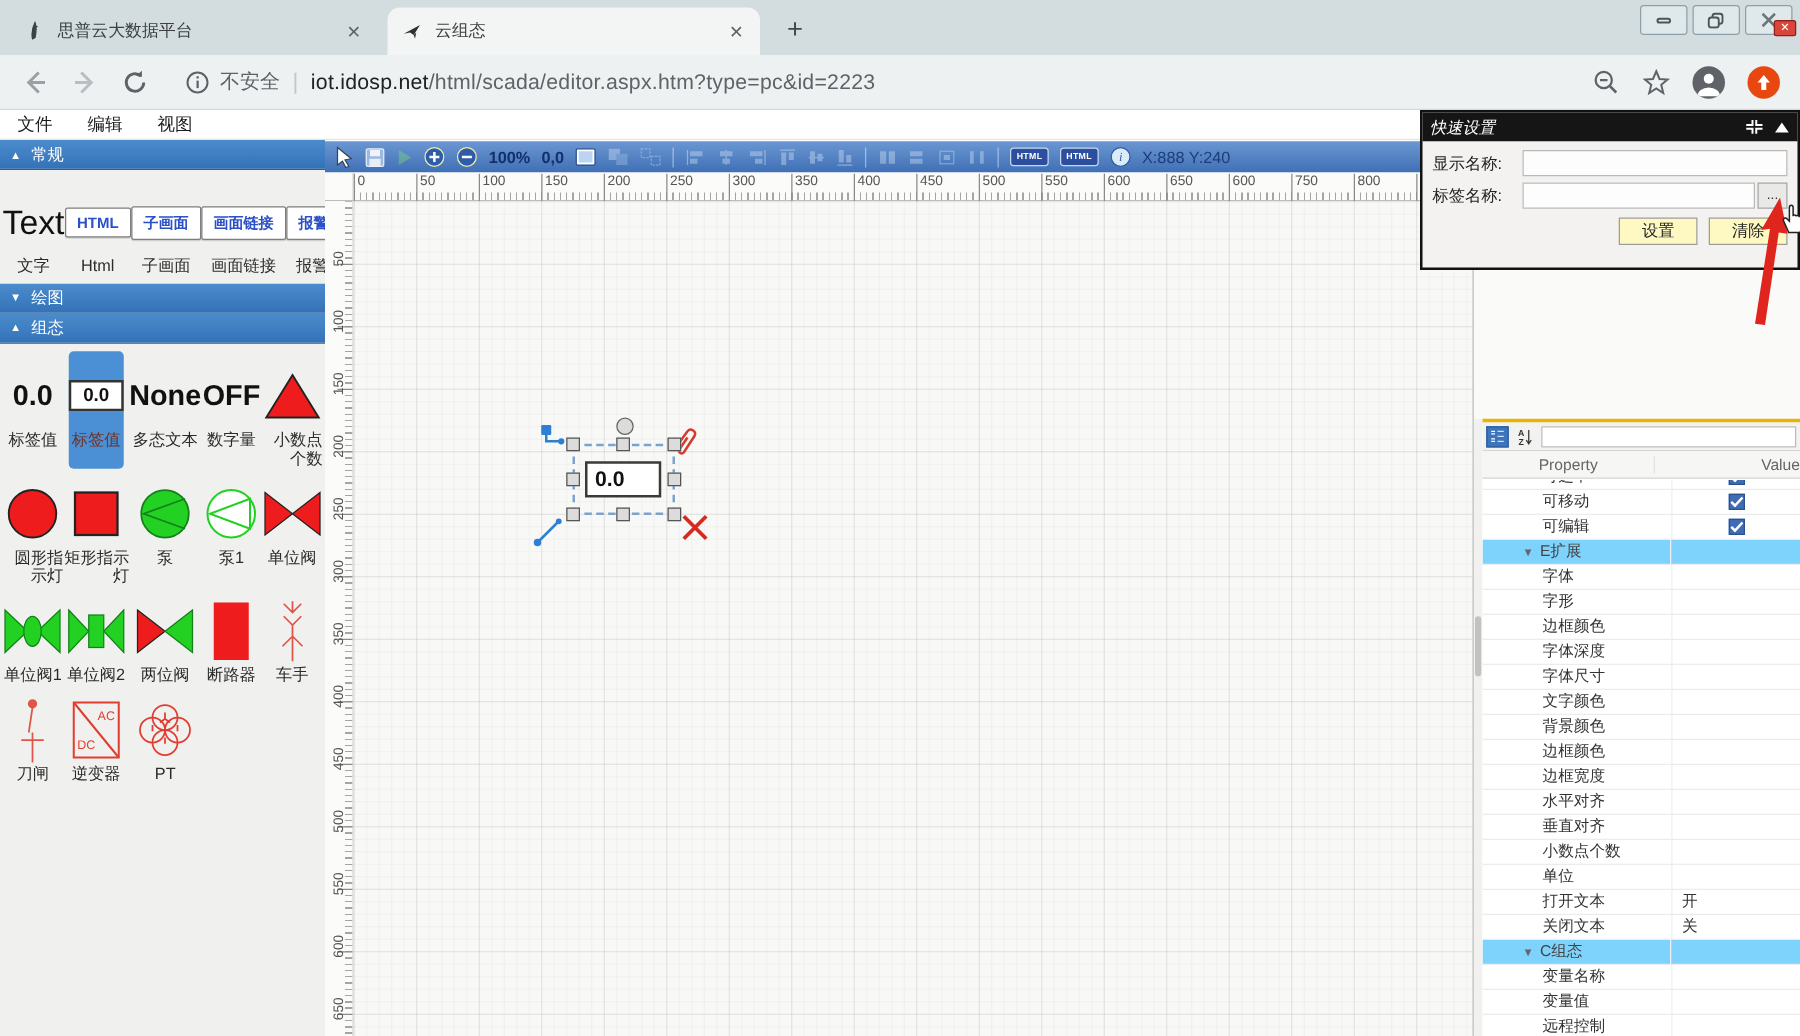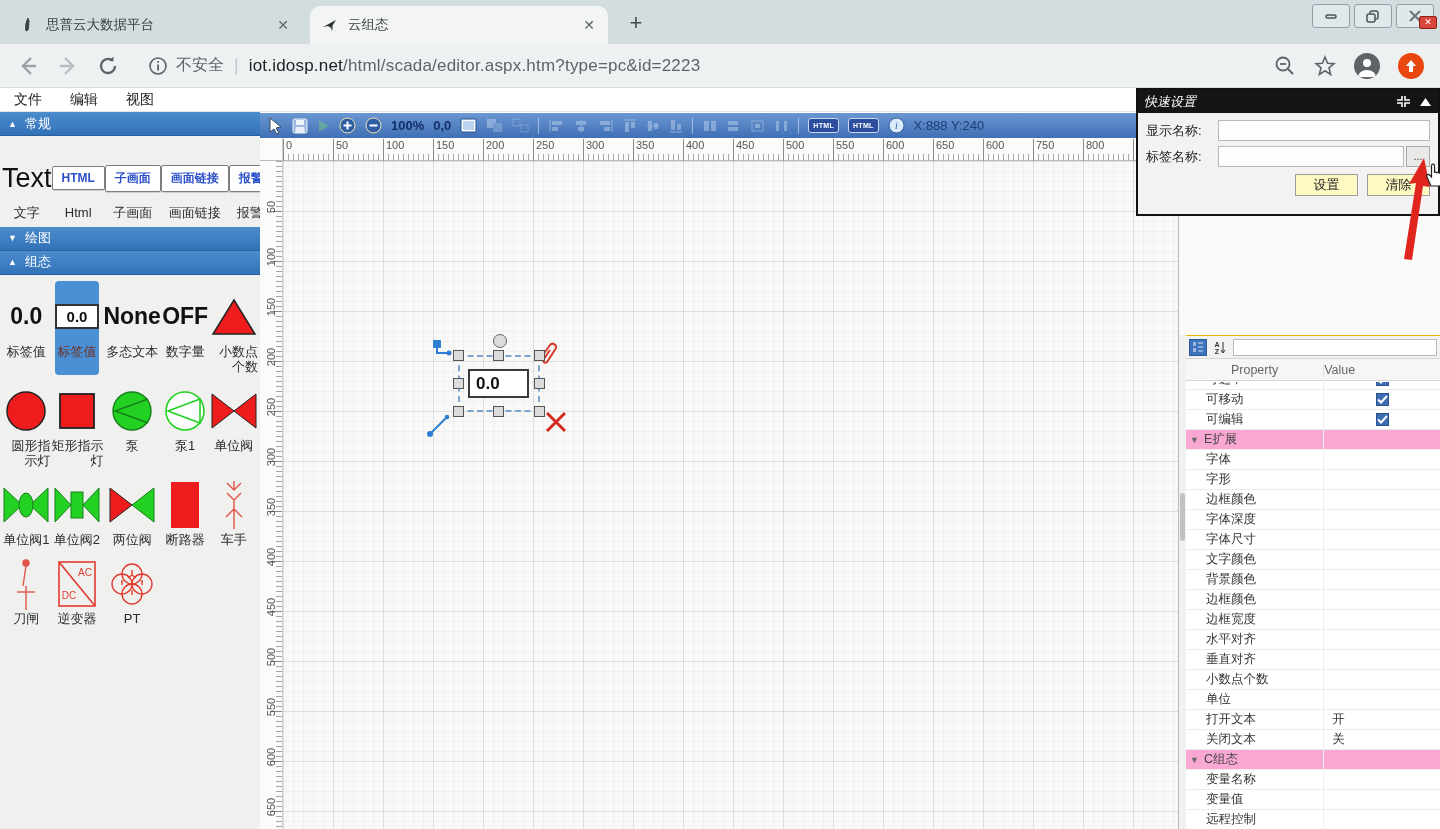--- a/index.html
+++ b/index.html
@@ -81,33 +81,33 @@
   .handle { position:absolute; width:11px; height:11px; background:#dcdcdc; border:1px solid #555; }
   .sel-rotate { position:absolute; left:35px; top:-21px; width:14px; height:14px; border-radius:50%; background:#dcdcdc; border:1.5px solid #666; }
   .sel-box { position:absolute; left:10px; top:14px; width:61px; height:29px; background:#fff; border:2px solid #3a3a3a; display:flex; align-items:center; }
   .sel-box span { font-size:17px; font-weight:bold; color:#111; padding-left:6px; }
   .sel-svg { position:absolute; }
 
   
   .right-area { flex:1; position:relative; background:#fafaf9; border-left:1px solid #b9b9b9; overflow:hidden; }
   .side-scroll { position:absolute; left:0; top:223px; bottom:0; width:7px; background:#f1f1f0; }
   .side-thumb { position:absolute; left:1px; top:158px; width:5px; height:48px; background:#c2c2c0; border-radius:3px; }
-  .prop-panel { position:absolute; left:7px; right:0; top:223px; bottom:0; background:#fff; border-top:1px solid #eab308; }
+  .prop-panel { position:absolute; left:7px; right:0; top:223px; bottom:0; background:#fff; border-top:3px solid #eab308; }
   .prop-toolbar { height:23px; background:#f2f2f1; border-bottom:1px solid #d5d5d5; display:flex; align-items:center; gap:4px; padding:2px 3px; }
   .cat-ico { width:18px; height:17px; background:#3e74bd; border:1px solid #2a5c9c; display:flex; align-items:center; justify-content:center; }
   .az-ico { width:18px; height:17px; display:flex; align-items:center; justify-content:center; }
   .prop-filter { flex:1; height:17px; background:#fff; border:1px solid #bbb; }
   .prop-head { height:22px; display:flex; background:#f6f6f5; border-bottom:1px solid #d5d5d5; color:#666; font-size:12.5px; align-items:center; }
   .prop-head .c1 { width:54%; text-align:center; }
-  .prop-head .c2 { width:46%; text-align:left; border-left:1px solid #e2e2e2; }
+  .prop-head .c2 { width:46%; text-align:right; border-left:1px solid #e2e2e2; }
   .prop-rows { position:absolute; left:0; right:0; top:46px; bottom:0; overflow:hidden; }
   .prow { height:20px; display:flex; align-items:center; border-bottom:1px solid #ececec; font-size:12.5px; color:#333; }
-  .prow .pn { width:54%; padding-left:20px; white-space:nowrap; overflow:hidden; }
+  .prow .pn { width:54%; padding-left:20px; white-space:nowrap; overflow:hidden;margin-left:28px; }
   .prow .pv { width:46%; border-left:1px solid #efefef; height:100%; display:flex; align-items:center; padding-left:8px; }
-  .prow.cat { background:#f9a8d4; color:#444; }
+  .prow.cat { background:#7dd3fc; color:#444; }
   .prow.cat .pn { padding-left:4px; }
   .prow.cat .tri { font-size:9px; color:#666; margin-right:5px; }
   .prow .pv.center { justify-content:center; padding-left:0; }
   .chk { width:13px; height:13px; background:#3e6db5; border:1px solid #2c528c; display:flex; align-items:center; justify-content:center; }
 
   
   .quick-panel { position:absolute; left:1136px; top:88px; width:304px; height:128px; background:#f3f2f0; border:2px solid #111; z-index:50; }
   .qp-header { height:23px; background:#151515; color:#fff; font-size:13px; display:flex; align-items:center; padding:0 6px; }
   .qp-header .qp-title { flex:1;font-style:italic; }
   .qp-hico { margin-left:8px; display:flex; align-items:center; }

